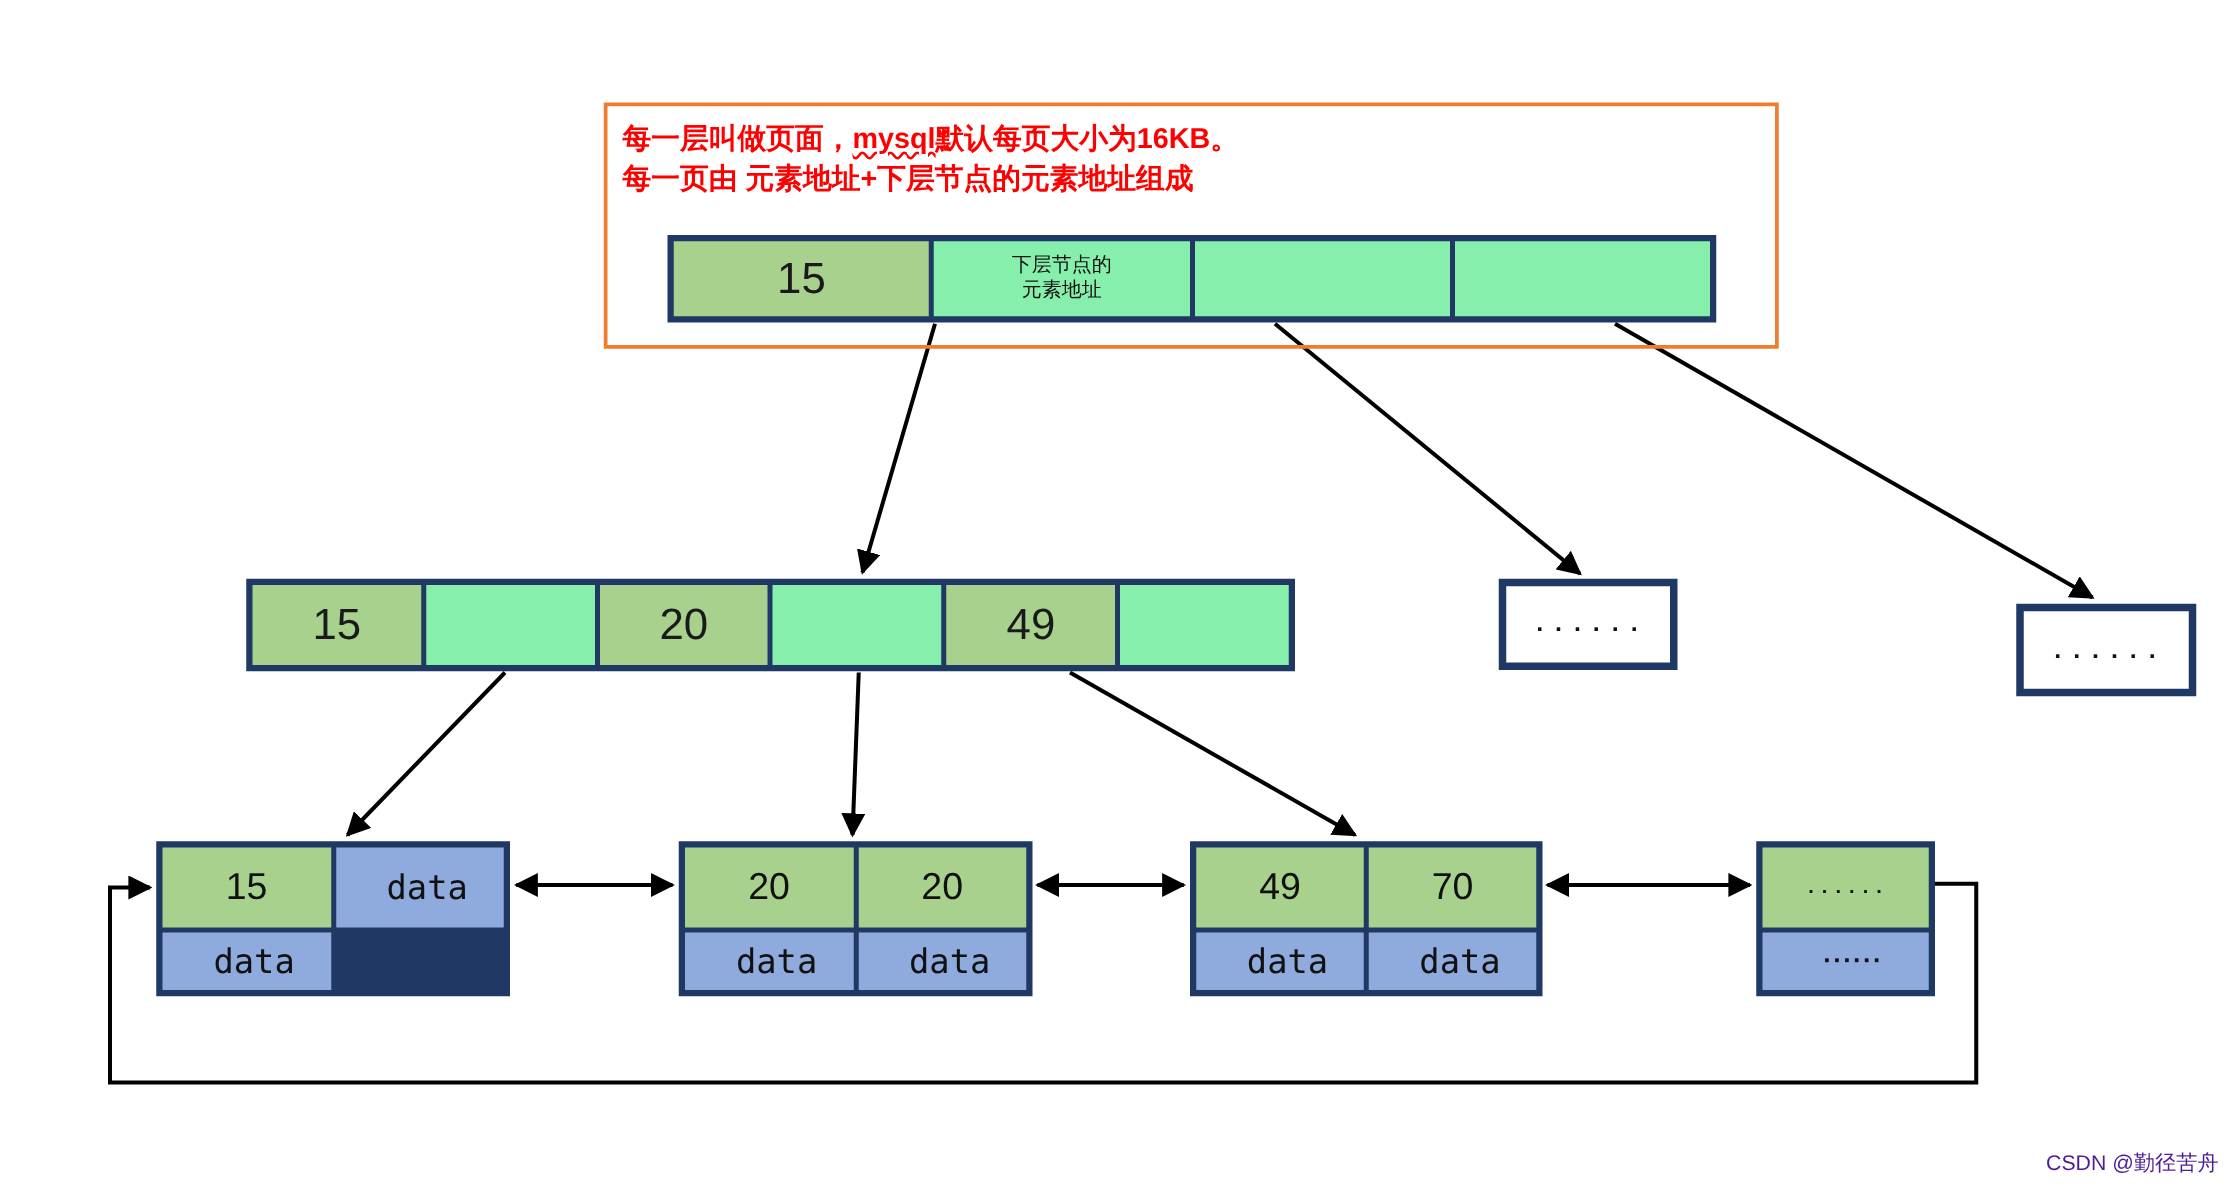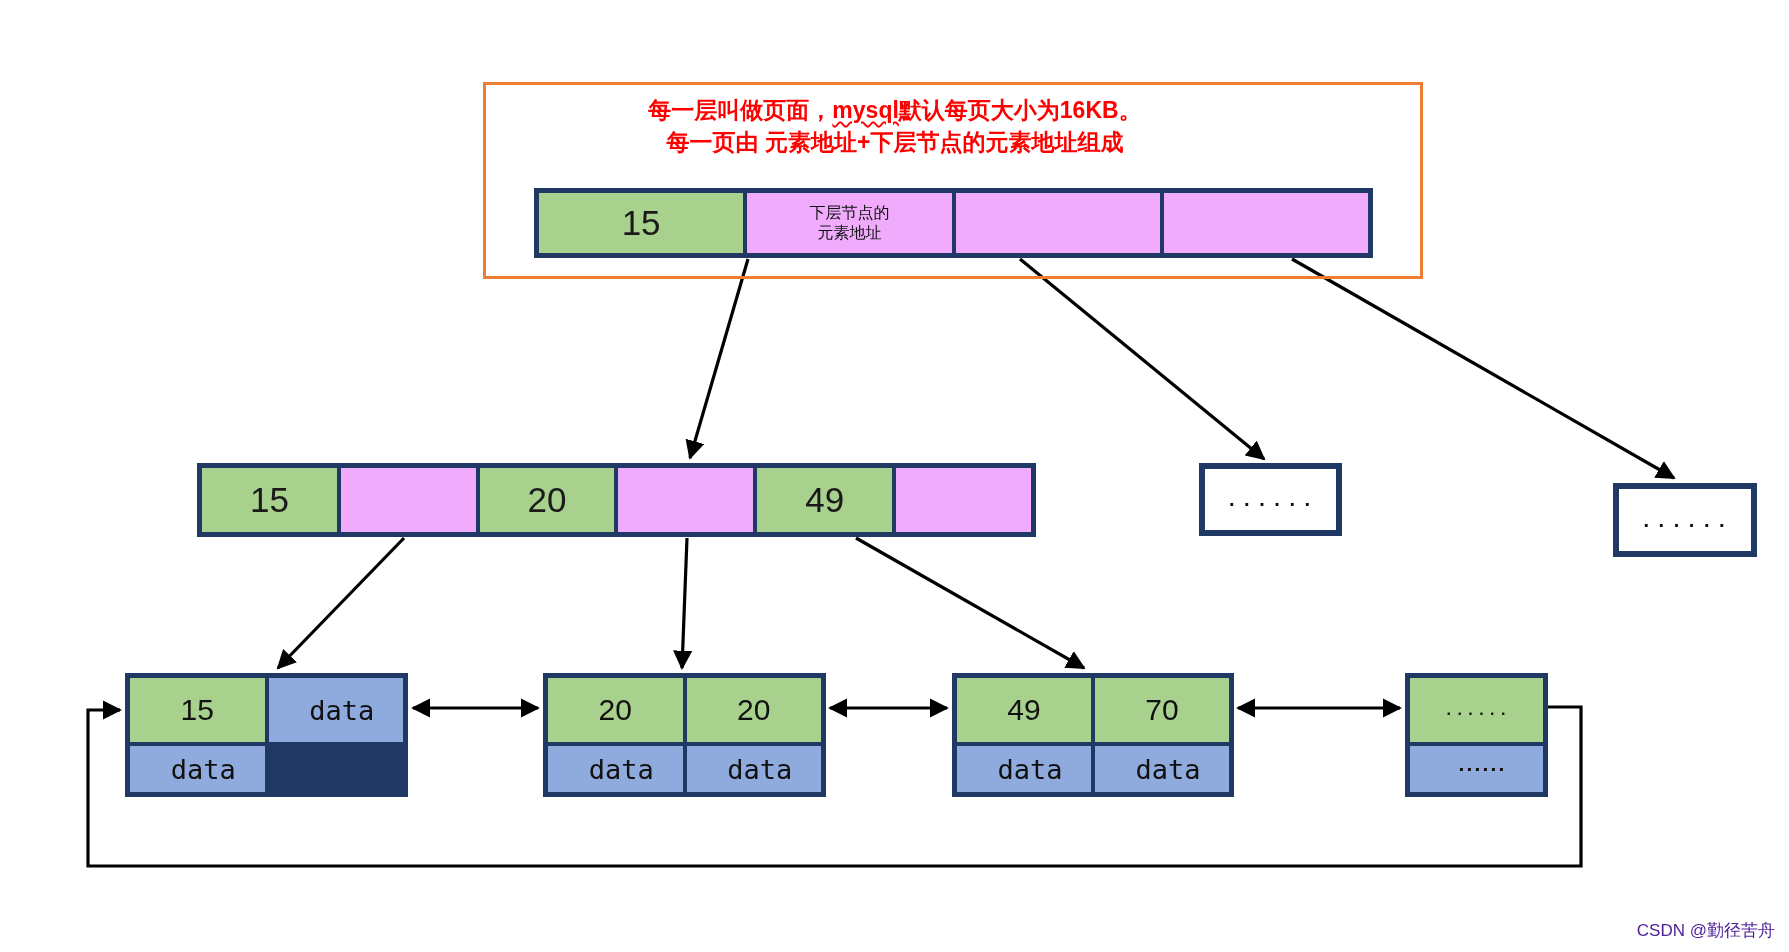--- a/index.html
+++ b/index.html
@@ -2,28 +2,28 @@
 <html><head>
 <meta charset="utf-8">
 <style>
   html,body{margin:0;padding:0;background:#ffffff;}
   .canvas{position:relative;width:1789px;height:952px;background:#ffffff;overflow:hidden;
           font-family:"Liberation Sans",sans-serif;}
 
   
   .annotation-box{position:absolute;left:483px;top:82px;width:940px;height:197px;
                   border:3px solid #ed7d31;box-sizing:border-box;background:transparent;}
-  .annotation-text{position:absolute;left:498px;top:94px;width:794px;text-align:center;
+  .annotation-text{position:absolute;left:498px;top:94px;width:794px;text-align:left;
                    color:#ff0000;font-size:23px;font-weight:700;line-height:32px;}
   .mysql-underline{text-decoration:underline wavy #ff0000;text-underline-offset:3px;text-decoration-thickness:1.5px;}
 
   
   .node{position:absolute;background:#1f3864;display:flex;gap:4px;padding:5px;box-sizing:border-box;}
   .node .cell{flex:1 1 0;display:flex;align-items:center;justify-content:center;
-              background:#f0abfc;color:#1a1a1a;}
+              background:#86efac;color:#1a1a1a;}
   .node .cell.key{background:#a9d18e;font-size:35px;}
   .node .cell.addr{flex-direction:column;font-size:16px;line-height:1.25;color:#111;}
   .root-node{left:534px;top:188px;width:839px;height:70px;}
   .internal-node{left:197px;top:463px;width:839px;height:74px;}
 
   
   .ellipsis-node{position:absolute;border:6px solid #1f3864;background:#ffffff;box-sizing:border-box;
                  display:flex;align-items:center;justify-content:center;
                  font-size:20px;font-weight:700;color:#111;letter-spacing:2px;}
   .ellipsis-1{left:1199px;top:463px;width:143px;height:73px;}

